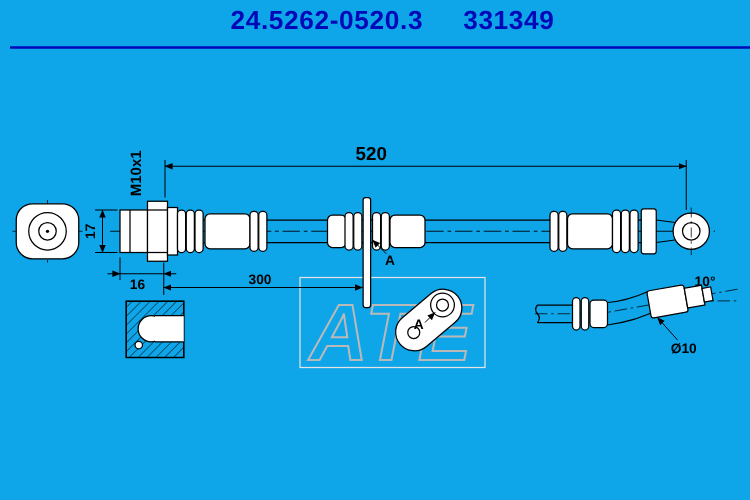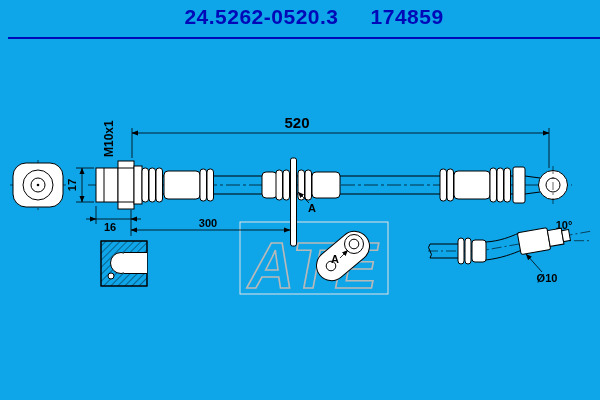--- a/index.html
+++ b/index.html
@@ -14,21 +14,21 @@
   .dimL{font-size:15px;font-weight:bold;fill:#000;}
   .wm{font-size:64px;font-weight:bold;font-style:italic;fill:none;stroke:#b9b9b9;stroke-width:1.6px;letter-spacing:3px;}
 </style>
 </head>
 <body>
 
 <div class="page">
 
   <div class="hdr">
     <span>24.5262-0520.3</span>
-    <span>174859</span>
+    <span>331349</span>
   </div>
   <div class="rule"></div>
 
   <svg width="600" height="400" viewBox="0 0 600 400">
     <defs>
       <marker id="arr" viewBox="0 0 10 10" refX="9.5" refY="5" markerWidth="8" markerHeight="8" orient="auto-start-reverse">
         <path d="M0,1 L10,5 L0,9 z" fill="#000"></path>
       </marker>
       <pattern id="hatch" width="5" height="5" patternUnits="userSpaceOnUse" patternTransform="rotate(45)">
         <line x1="0" y1="0" x2="0" y2="5" stroke="#000" stroke-width="0.8"></line>

